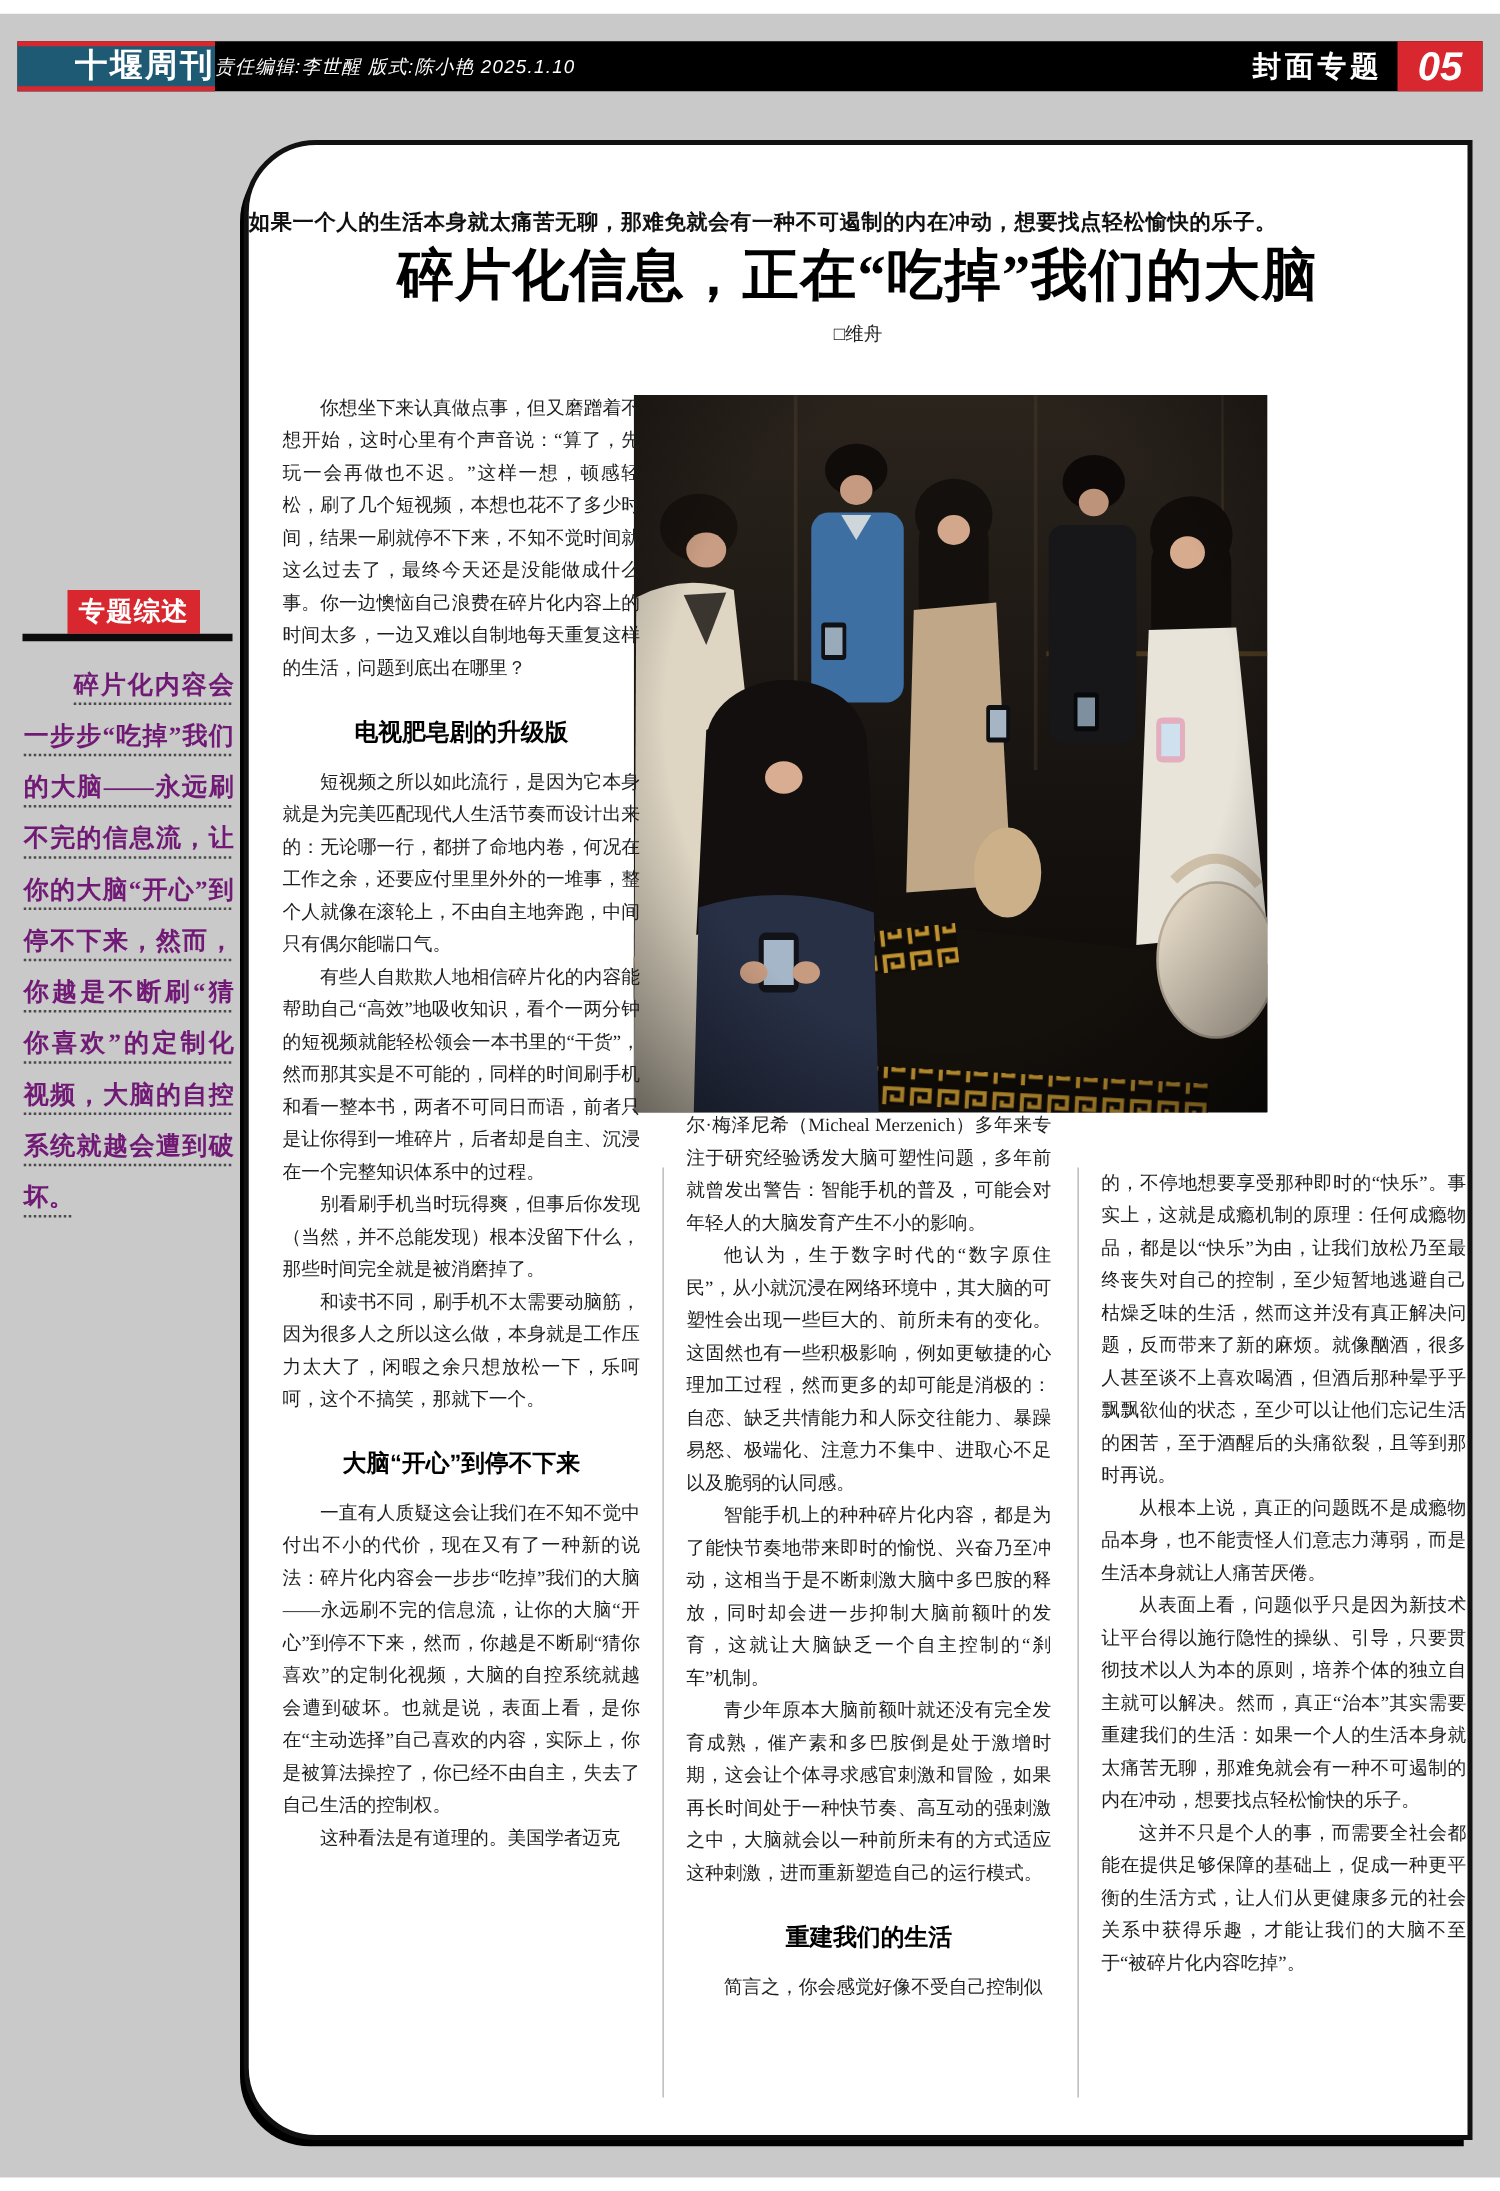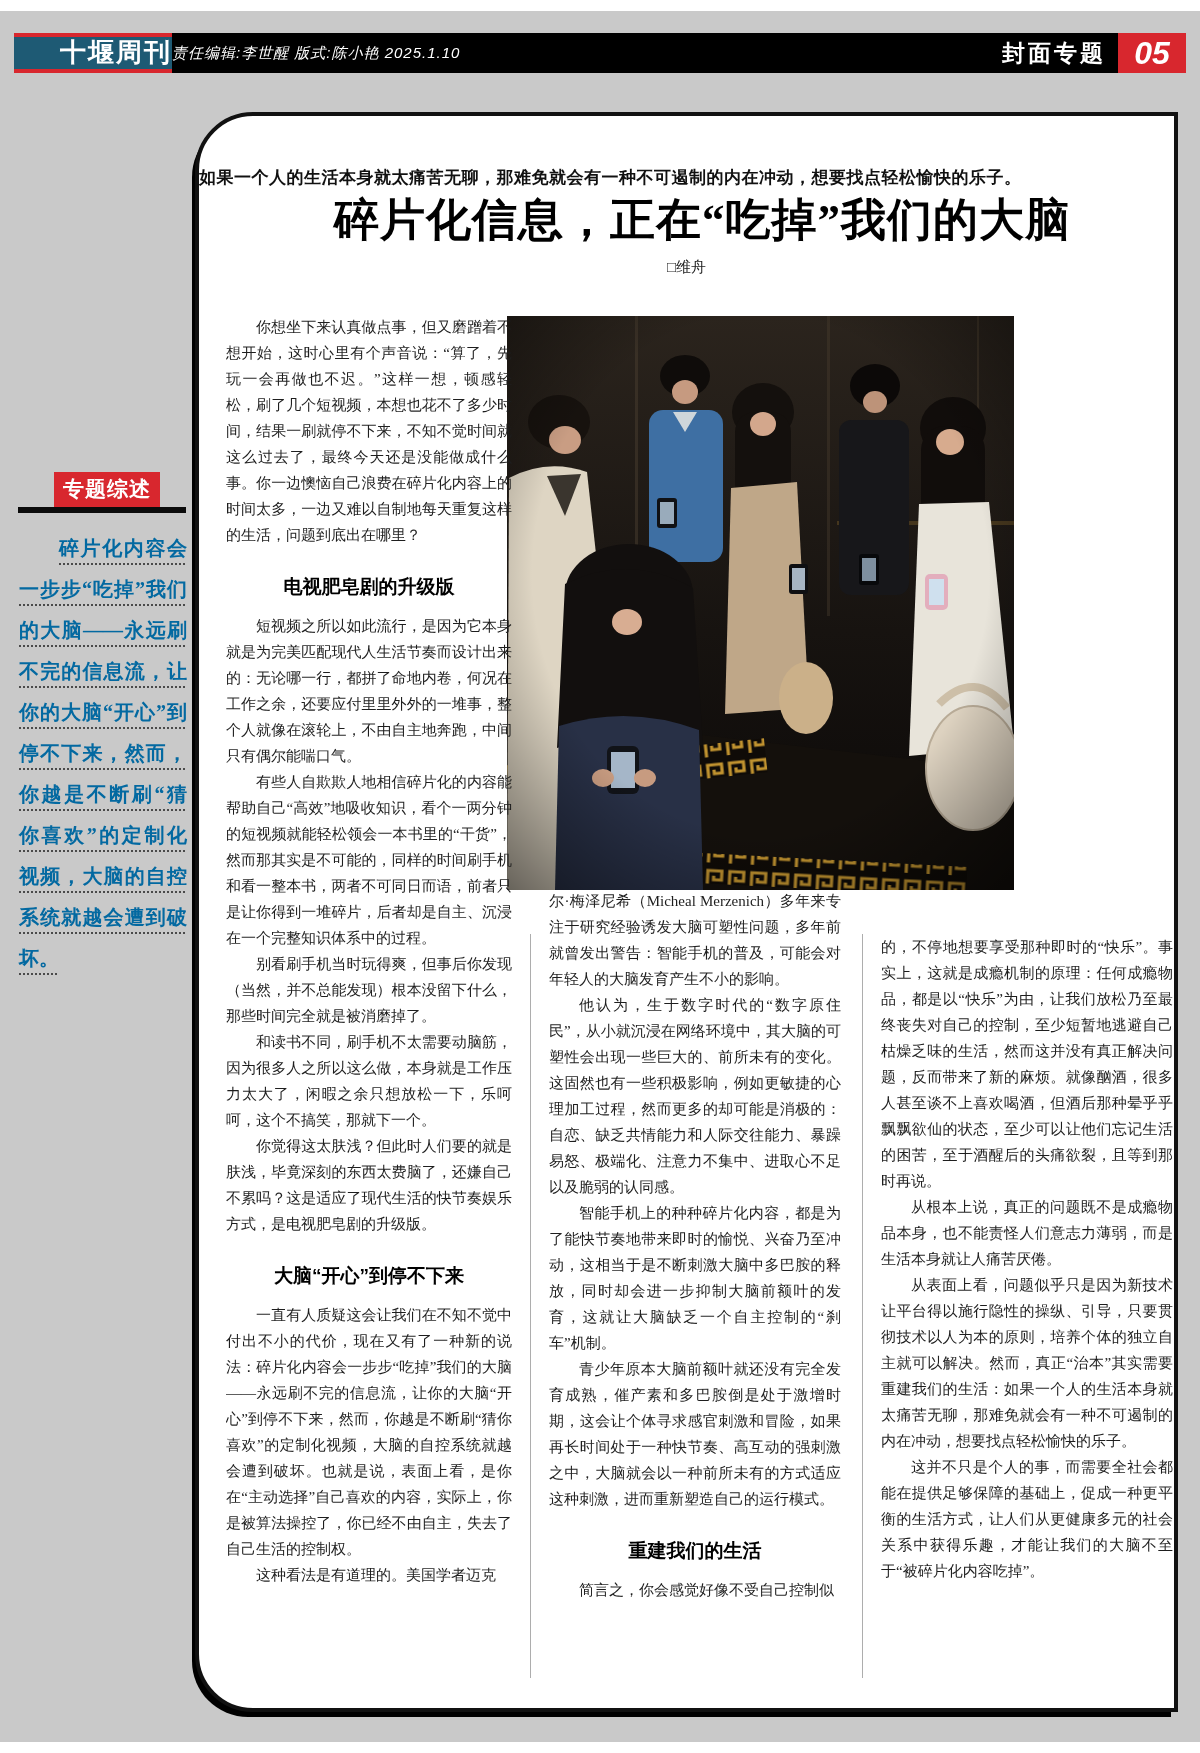--- a/index.html
+++ b/index.html
@@ -44,39 +44,39 @@
 
   
   .side-tag{
     position:absolute;left:54px;top:472px;
     background:var(--accent,#d8272e);color:#fff;
     font-size:21px;font-weight:bold;padding:3px 9px 4px;letter-spacing:1px;
   }
   .side-rule{position:absolute;left:18px;top:507px;width:168px;height:6px;background:#0b0b0b;}
   .side-summary{
     position:absolute;left:19px;top:528px;width:168px;margin:0;
-    font-size:20px;font-weight:bold;line-height:41px;color:#0369a1;
+    font-size:20px;font-weight:bold;line-height:41px;color:#701a75;
     text-align:justify;text-indent:2em;
     text-decoration:underline dotted 2px #4a4a4a;text-underline-offset:8px;
   }
 
   
   .frame{
     position:absolute;left:195px;top:112px;width:983px;height:1600px;
     box-sizing:border-box;background:#fff;border:4px solid #111;
     border-radius:58px 0 0 58px;
     box-shadow:-5px 7px 0 -2px #000;
   }
   .kicker{
     position:absolute;left:0;top:50px;width:100%;margin:0;
     text-align:left;font-weight:bold;font-size:17px;color:#111;letter-spacing:.5px;
   }
   .headline{
     position:absolute;left:0;top:74px;width:100%;margin:0;
-    text-align:center;font-weight:900;font-size:45px;color:#000;letter-spacing:1px;padding-left:16px;
+    text-align:center;font-weight:900;font-size:45px;color:#000;letter-spacing:1px;
   }
   .byline{
     position:absolute;left:0;top:142px;width:100%;margin:0;
     text-align:center;font-size:15px;color:#222;
   }
 
   
   .col{
     position:absolute;overflow:hidden;color:#1e1e1e;
     font-size:15px;line-height:26px;text-align:justify;
@@ -215,21 +215,20 @@
     <rect x="0" y="0" width="507" height="574" fill="url(#vign)"></rect>
   </svg>
 
   <div class="col" id="col-0">
       <p class="">你想坐下来认真做点事，但又磨蹭着不想开始，这时心里有个声音说：“算了，先玩一会再做也不迟。”这样一想，顿感轻松，刷了几个短视频，本想也花不了多少时间，结果一刷就停不下来，不知不觉时间就这么过去了，最终今天还是没能做成什么事。你一边懊恼自己浪费在碎片化内容上的时间太多，一边又难以自制地每天重复这样的生活，问题到底出在哪里？</p>
       <h3 class="sec-head">电视肥皂剧的升级版</h3>
       <p class="">短视频之所以如此流行，是因为它本身就是为完美匹配现代人生活节奏而设计出来的：无论哪一行，都拼了命地内卷，何况在工作之余，还要应付里里外外的一堆事，整个人就像在滚轮上，不由自主地奔跑，中间只有偶尔能喘口气。</p>
       <p class="">有些人自欺欺人地相信碎片化的内容能帮助自己“高效”地吸收知识，看个一两分钟的短视频就能轻松领会一本书里的“干货”，然而那其实是不可能的，同样的时间刷手机和看一整本书，两者不可同日而语，前者只是让你得到一堆碎片，后者却是自主、沉浸在一个完整知识体系中的过程。</p>
       <p class="">别看刷手机当时玩得爽，但事后你发现（当然，并不总能发现）根本没留下什么，那些时间完全就是被消磨掉了。</p>
       <p class="">和读书不同，刷手机不太需要动脑筋，因为很多人之所以这么做，本身就是工作压力太大了，闲暇之余只想放松一下，乐呵呵，这个不搞笑，那就下一个。</p>
-      <p class="">你觉得这太肤浅？但此时人们要的就是肤浅，毕竟深刻的东西太费脑了，还嫌自己不累吗？这是适应了现代生活的快节奏娱乐方式，是电视肥皂剧的升级版。</p>
       <h3 class="sec-head">大脑“开心”到停不下来</h3>
       <p class="">一直有人质疑这会让我们在不知不觉中付出不小的代价，现在又有了一种新的说法：碎片化内容会一步步“吃掉”我们的大脑——永远刷不完的信息流，让你的大脑“开心”到停不下来，然而，你越是不断刷“猜你喜欢”的定制化视频，大脑的自控系统就越会遭到破坏。也就是说，表面上看，是你在“主动选择”自己喜欢的内容，实际上，你是被算法操控了，你已经不由自主，失去了自己生活的控制权。</p>
       <p class="">这种看法是有道理的。美国学者迈克</p>
     </div>
   <div class="divider" id="divider-1"></div>
   <div class="col" id="col-1">
       <p class="noindent">尔·梅泽尼希（Micheal Merzenich）多年来专注于研究经验诱发大脑可塑性问题，多年前就曾发出警告：智能手机的普及，可能会对年轻人的大脑发育产生不小的影响。</p>
       <p class="">他认为，生于数字时代的“数字原住民”，从小就沉浸在网络环境中，其大脑的可塑性会出现一些巨大的、前所未有的变化。这固然也有一些积极影响，例如更敏捷的心理加工过程，然而更多的却可能是消极的：自恋、缺乏共情能力和人际交往能力、暴躁易怒、极端化、注意力不集中、进取心不足以及脆弱的认同感。</p>
       <p class="">智能手机上的种种碎片化内容，都是为了能快节奏地带来即时的愉悦、兴奋乃至冲动，这相当于是不断刺激大脑中多巴胺的释放，同时却会进一步抑制大脑前额叶的发育，这就让大脑缺乏一个自主控制的“刹车”机制。</p>
       <p class="">青少年原本大脑前额叶就还没有完全发育成熟，催产素和多巴胺倒是处于激增时期，这会让个体寻求感官刺激和冒险，如果再长时间处于一种快节奏、高互动的强刺激之中，大脑就会以一种前所未有的方式适应这种刺激，进而重新塑造自己的运行模式。</p>

